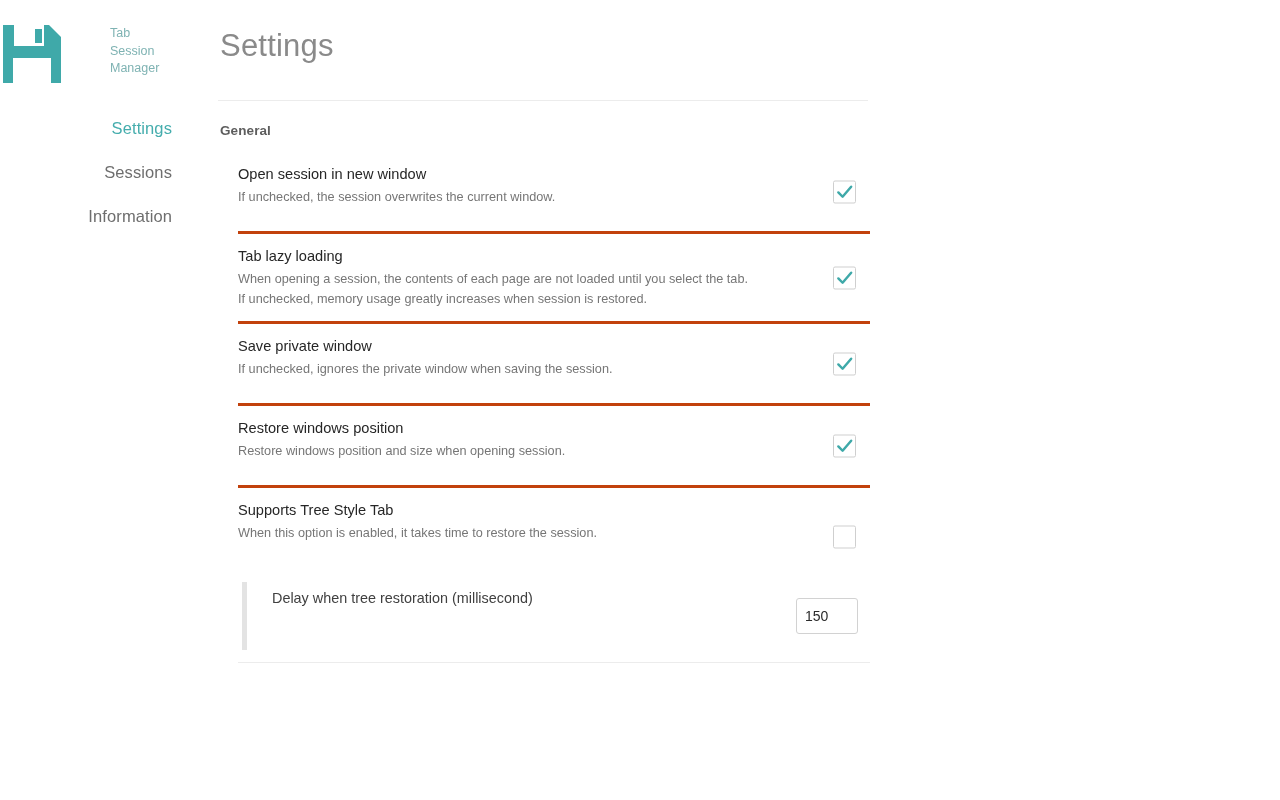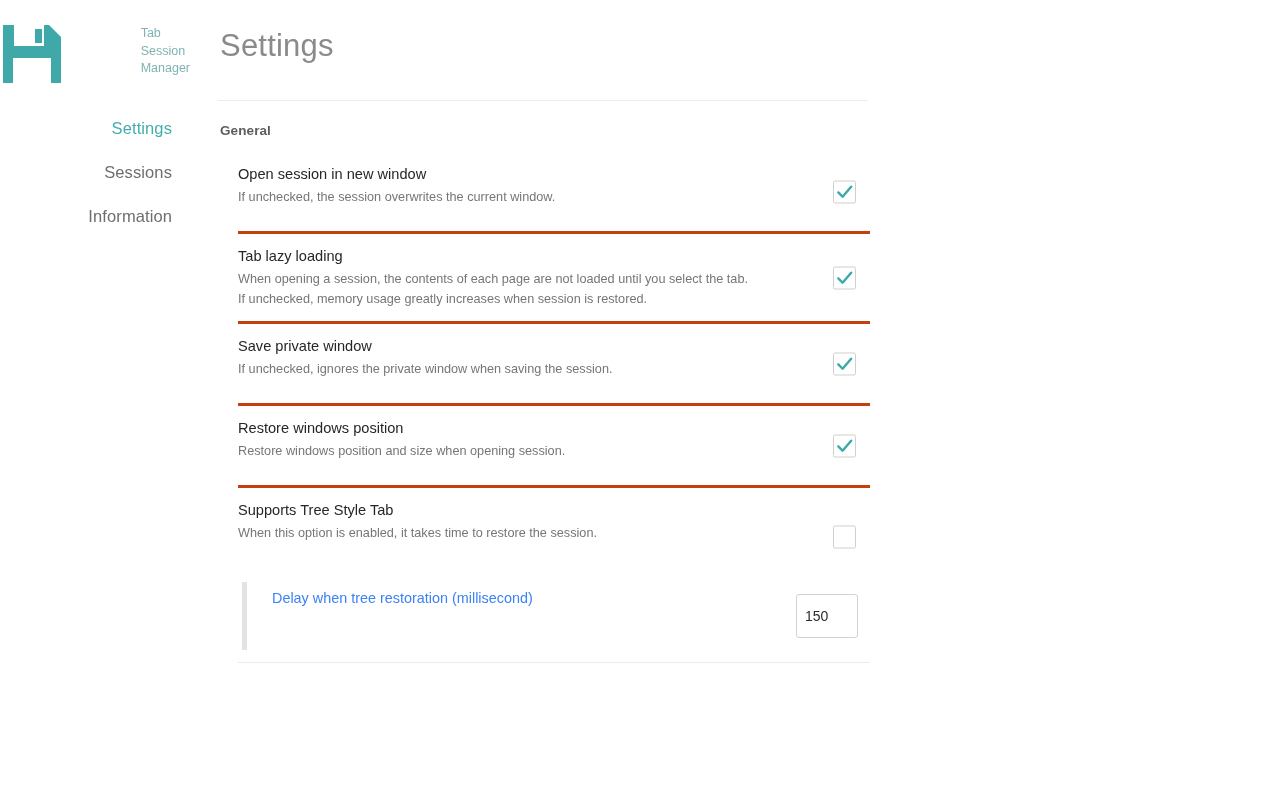--- a/index.html
+++ b/index.html
@@ -23,21 +23,21 @@
     position: absolute;
     left: 0; top: 0;
     width: 198px;
     height: 800px;
     padding-top: 22px;
   }
 
   .brand {
     display: flex;
     align-items: flex-start;
-    justify-content: space-between;
+    justify-content: flex-start;
     padding-right: 8px;
     gap: 40px;
   }
   .brand-logo {
     width: 64px; height: 64px;
     flex: 0 0 64px;
     margin-right: 6px;
   }
   .brand-text {
     font-size: 12.5px;
@@ -153,29 +153,29 @@
     min-height: 72px;
   }
   .subrow::before {
     content: "";
     position: absolute;
     left: 0; top: 2px; bottom: 2px;
     width: 5px;
     background: #e3e3e3;
   }
   .subrow .row-body { width: 520px; }
-  .subrow .row-title { font-size: 14.4px; color: #3b82f6; }
+  .subrow .row-title { font-size: 14.4px; color: #404040; }
 
   .num-input {
     position: absolute;
     right: 12px;
     top: 50%;
     transform: translateY(-50%);
     width: 62px;
-    height: 44px;
+    height: 36px;
     border: 1px solid #d2d2d2;
     border-radius: 3px;
     background: #fff;
     font-family: "Liberation Sans", sans-serif;
     font-size: 14px;
     color: #2b2b2b;
     padding: 0 8px;
     outline: none;
   }
 

